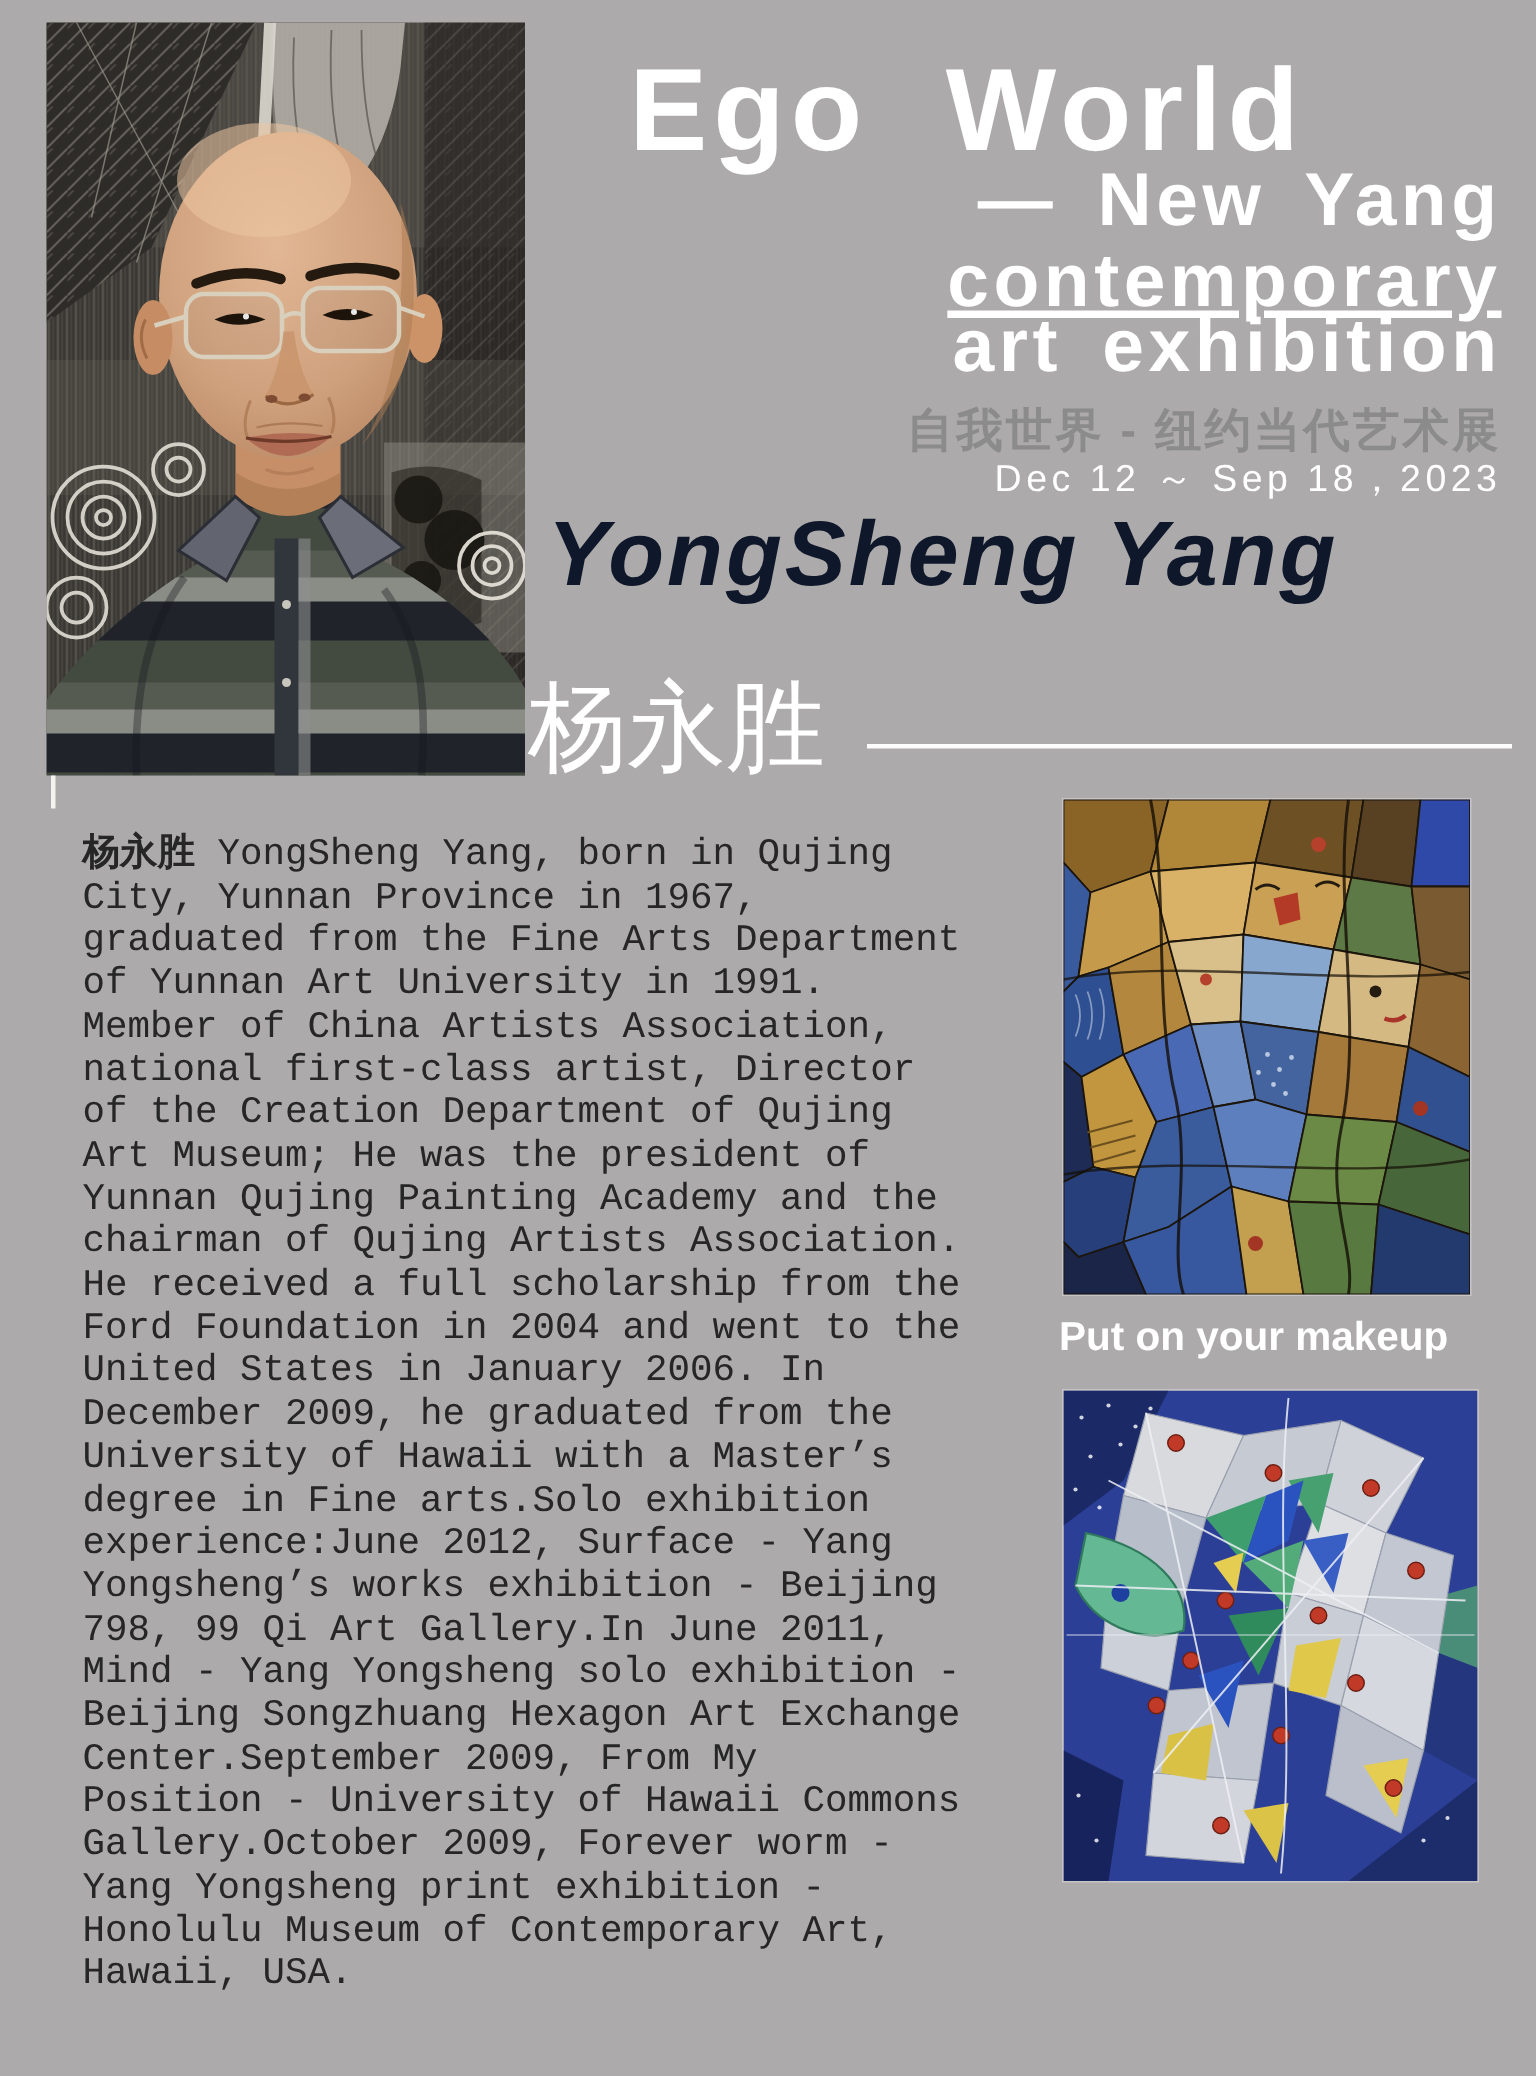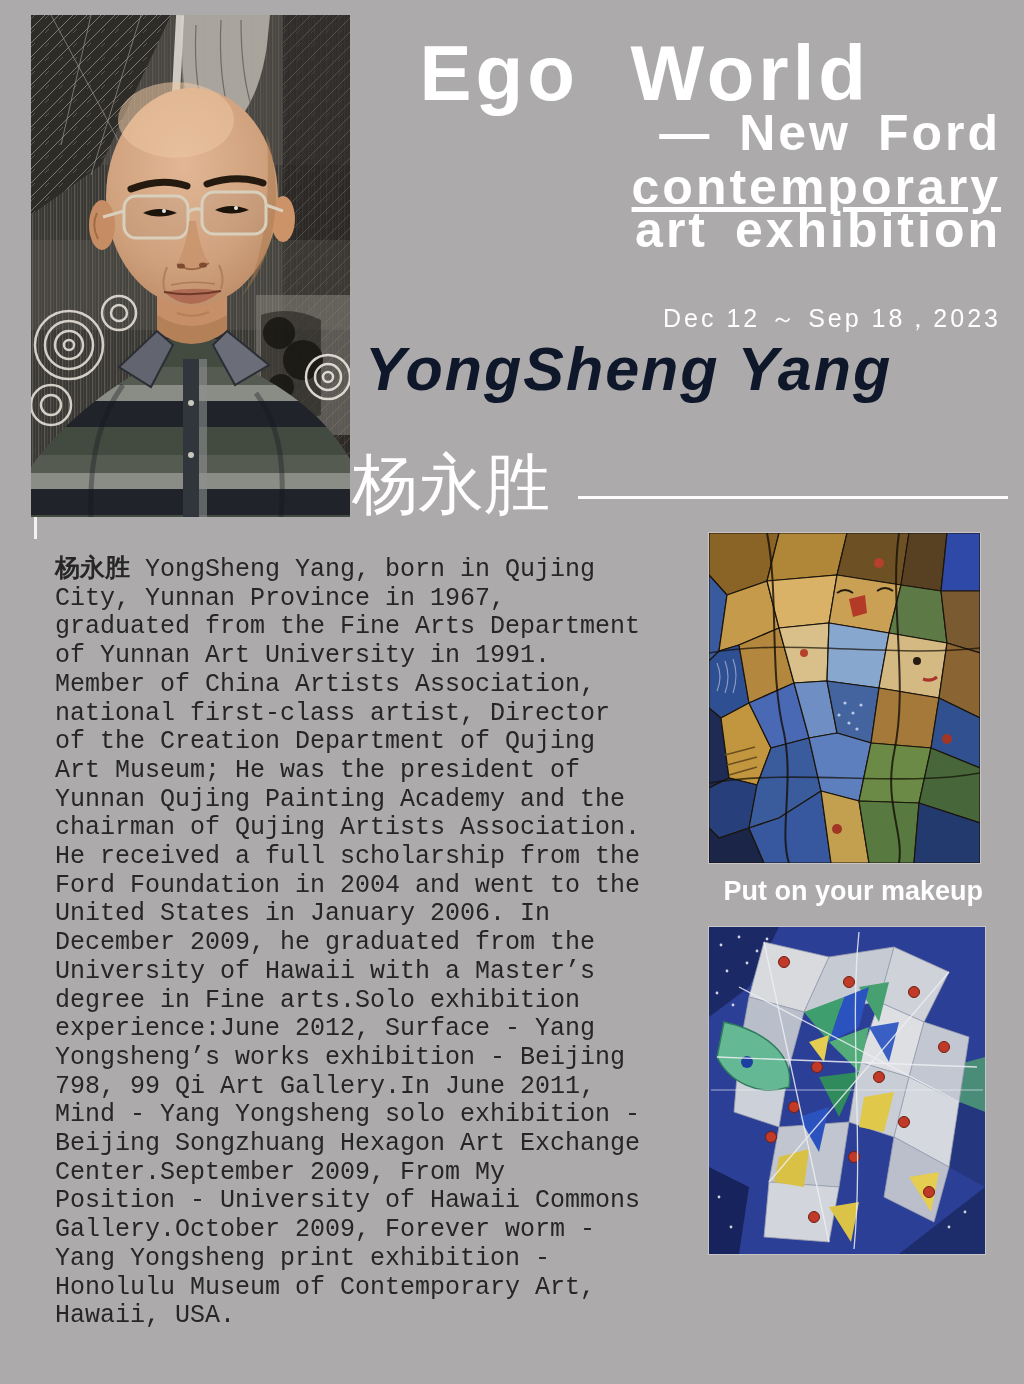--- a/index.html
+++ b/index.html
@@ -35,21 +35,21 @@
   .bio {
     left:55px; top:556px; width:625px;
     font-family:"Liberation Mono","DejaVu Sans Mono",monospace;
     font-size:25px; line-height:28.7px; color:#262626; white-space:pre-wrap;
   }
   .bio-lead { font-weight:bold; }
   
   .art { outline:1px solid rgba(245,245,245,0.35); }
   .art svg { display:block; width:100%; height:100%; }
   .art1 { left:709px; top:533px; width:271px; height:330px; }
-  .cap1 { left:706px; top:876px; width:277px; text-align:right; color:#ffffff;
+  .cap1 { left:706px; top:876px; width:277px; text-align:left; color:#ffffff;
     font-weight:bold; font-size:27px; white-space:nowrap; }
   .art2 { left:709px; top:927px; width:276px; height:327px; }
   .cap2 { left:709px; top:1268px; width:276px; text-align:center; color:#ffffff;
     font-weight:bold; font-size:25px; letter-spacing:5px; white-space:nowrap; }
 </style>
 </head>
 <body>
 
 <div class="poster">
 
@@ -151,23 +151,24 @@
       <path d="M188,250 Q194,263 190,274" stroke="#ab7952" stroke-width="2" fill="none" opacity="0.8"></path>
       <path d="M133,277 Q161,271 190,276 Q175,289 160,289 Q145,288 133,277 Z" fill="#b06b55"></path>
       <path d="M133,277 Q161,282 190,276" stroke="#6d3a29" stroke-width="2.2" fill="none"></path>
       <path d="M140,270 Q161,265 184,269" stroke="#a06c48" stroke-width="1.5" fill="none" opacity="0.7"></path>
       <path d="M146,298 Q161,304 178,297" stroke="#a97550" stroke-width="2" fill="none" opacity="0.6"></path>
     </svg>
   </div>
   <div class="abs photo-tick"></div>
 
   <div class="abs title-main">Ego World</div>
-  <div class="abs title-sub sub1">— New Ford</div>
+  <div class="abs title-sub sub1">— New Yang</div>
   <div class="abs title-sub sub2">contemporary</div>
   <div class="abs title-sub sub3">art exhibition</div>
+  <div class="abs title-cn">自我世界 - 纽约当代艺术展</div>
   <div class="abs dates">Dec 12 ～ Sep 18，2023</div>
 
   <div class="abs name-en">YongSheng Yang</div>
   <div class="abs name-cn">杨永胜</div>
   <div class="abs rule"></div>
 
   <div class="abs bio"><span class="bio-lead">杨永胜</span><span> YongSheng Yang, born in Qujing
 City, Yunnan Province in 1967,
 graduated from the Fine Arts Department
 of Yunnan Art University in 1991.

